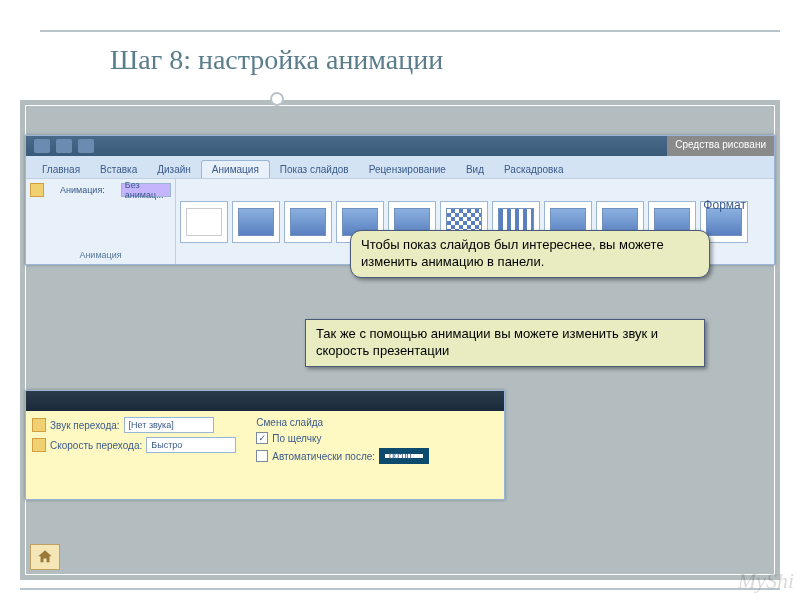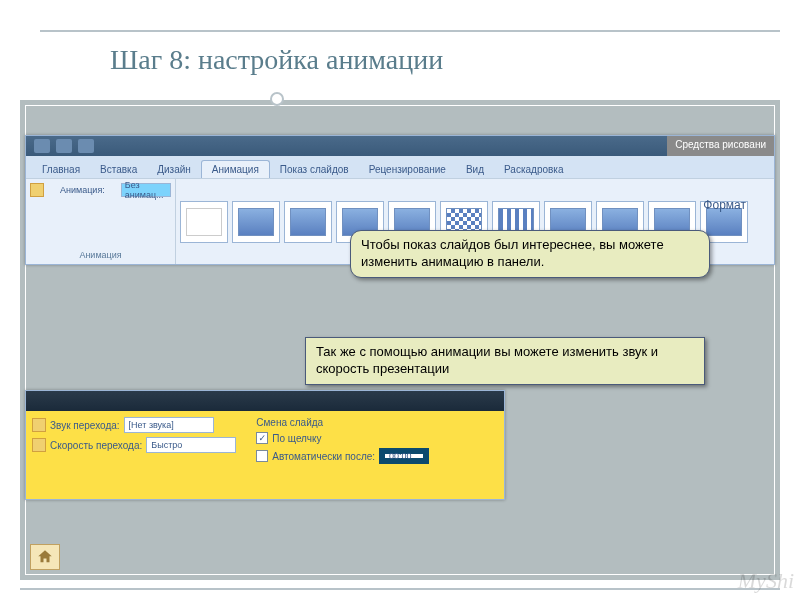--- a/index.html
+++ b/index.html
@@ -14,34 +14,34 @@
 .qat .qbtn { width: 16px; height: 14px; background: #6b8cb0; border-radius: 2px; }
 .tabs { height: 22px; display: flex; align-items: flex-end; padding-left: 6px; gap: 0; font-size: 10px; }
 .tab { padding: 3px 10px; color: #3a5a8a; cursor: pointer; }
 .tab.active { background: #e8f0fa; border: 1px solid #9bb5d6; border-bottom: none; border-radius: 3px 3px 0 0; }
 .context-tab { position: absolute; top: 0; right: 0; height: 20px; background: #8a8a8a; color: #fff; font-size: 10px; padding: 3px 8px; }
 .format-tab { position: absolute; top: 20px; right: 18px; font-size: 12px; color: #3a5a8a; padding: 3px 10px; margin-top: 39px; }
 .ribbon-body { height: 86px; background: #e8f0fa; display: flex; border-top: 1px solid #c0d0e0; }
 .group1 { width: 150px; border-right: 1px solid #c0d0e0; padding: 4px; display: flex; flex-direction: column; justify-content: space-between; }
 .group1 .row { display: flex; align-items: center; gap: 16px; font-size: 9px; color: #3a5a8a; }
 .group1 .icon { width: 14px; height: 14px; background: #f0d070; border: 1px solid #d0a040; }
-.group1 .drop { flex: 1; background: #7dd3fc; border: 1px solid #9bb5d6; padding: 1px 3px; font-size: 9px; height: 14px; display: flex; align-items: center; }
+.group1 .drop { flex: 1; background: #c4b5fd; border: 1px solid #9bb5d6; padding: 1px 3px; font-size: 9px; height: 14px; display: flex; align-items: center; }
 .group1 .label { text-align: center; font-size: 9px; color: #5a7a9a; }
 .gallery { flex: 1; display: flex; align-items: center; padding: 4px; gap: 4px; overflow: hidden; }
 .preview { width: 48px; height: 42px; background: #fff; border: 1px solid #9bb5d6; display: flex; align-items: center; justify-content: center; }
 .preview .inner { width: 36px; height: 28px; background: linear-gradient(#8ab0e0, #5a80c0); border: 1px solid #7090c0; }
 .preview.p0 .inner { background: #fff; border: 1px solid #ccc; }
 .preview.p4 .inner { background: repeating-conic-gradient(#5a80c0 0 90deg, #fff 0 180deg); background-size: 8px 8px; }
 .preview.p5 .inner { background: repeating-linear-gradient(90deg, #5a80c0 0 4px, #fff 0 8px); }
 .callout { position: absolute; background: #e8ecc0; border: 1px solid #4a5a7a; box-shadow: 2px 2px 4px rgba(0,0,0,0.4); padding: 6px 10px; font-size: 13px; color: #000; line-height: 1.3; }
 .callout1 { top: 130px; left: 330px; width: 360px; border-radius: 11px; }
-.callout2 { top: 237px; left: 285px; width: 400px; }
+.callout2 { top: 219px; left: 285px; width: 400px; }
 .settings { position: absolute; top: 290px; left: 5px; width: 480px; height: 110px; background: #d4e3f4; border: 1px solid #9bb5d6; box-shadow: 0 0 3px rgba(0,0,0,0.3); }
 .settings-top { height: 20px; background: linear-gradient(#2a3a4a, #1a2a3a); }
-.settings-body { padding: 6px; display: flex; gap: 20px; background: #fde047; height: 88px; font-size: 10px; color: #3a5a8a; }
+.settings-body { padding: 6px; display: flex; gap: 20px; background: #fef9c3; height: 88px; font-size: 10px; color: #3a5a8a; }
 .scol { display: flex; flex-direction: column; gap: 4px; }
 .srow { display: flex; align-items: center; gap: 4px; }
 .sicon { width: 14px; height: 14px; background: #f0d070; border: 1px solid #d0a040; }
 .sdrop { background: #fff; border: 1px solid #9bb5d6; padding: 1px 4px; width: 90px; height: 16px; display: flex; align-items: center; font-size: 9px; text-align: right; }
 .cb { width: 12px; height: 12px; border: 1px solid #7a8a9a; background: #fff; display: flex; align-items: center; justify-content: center; font-size: 9px; }
 .spin { background: #fff; border: 6px solid #0c4a6e; padding: 1px 4px; width: 50px; height: 16px; font-size: 9px; display: flex; align-items: center; }
 .home-btn { position: absolute; bottom: 10px; left: 10px; width: 30px; height: 26px; background: #f5e6b8; border: 1px solid #c0a060; display: flex; align-items: center; justify-content: center; }
 .home-btn svg { width: 18px; height: 18px; fill: #9a7a3a; }
 .watermark { position: absolute; bottom: 6px; right: 6px; font-size: 22px; font-family: Georgia, serif; color: rgba(0,0,0,0.15); font-style: italic; }
 .brule { position: absolute; bottom: 10px; left: 20px; right: 20px; height: 2px; background: #b8c3c9; }

